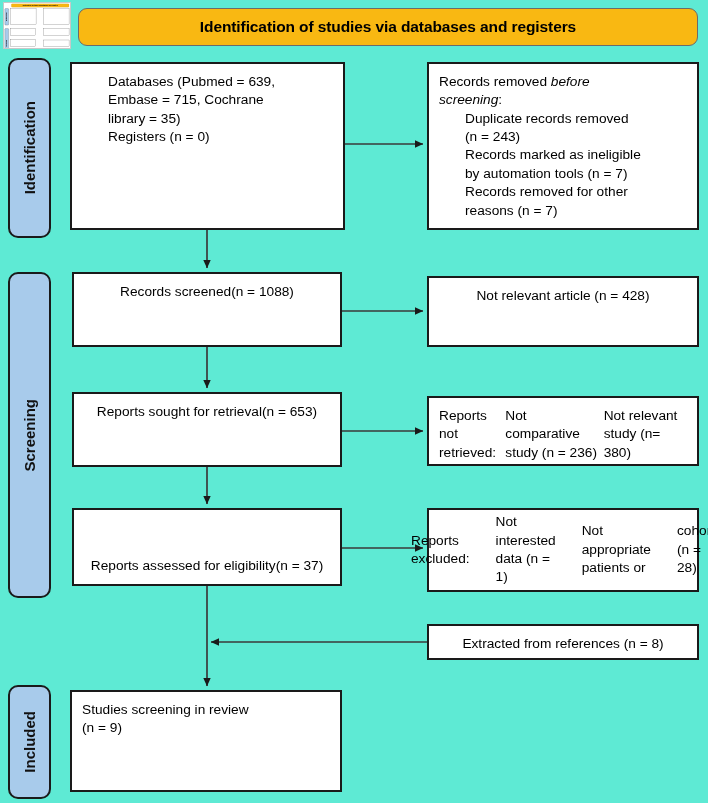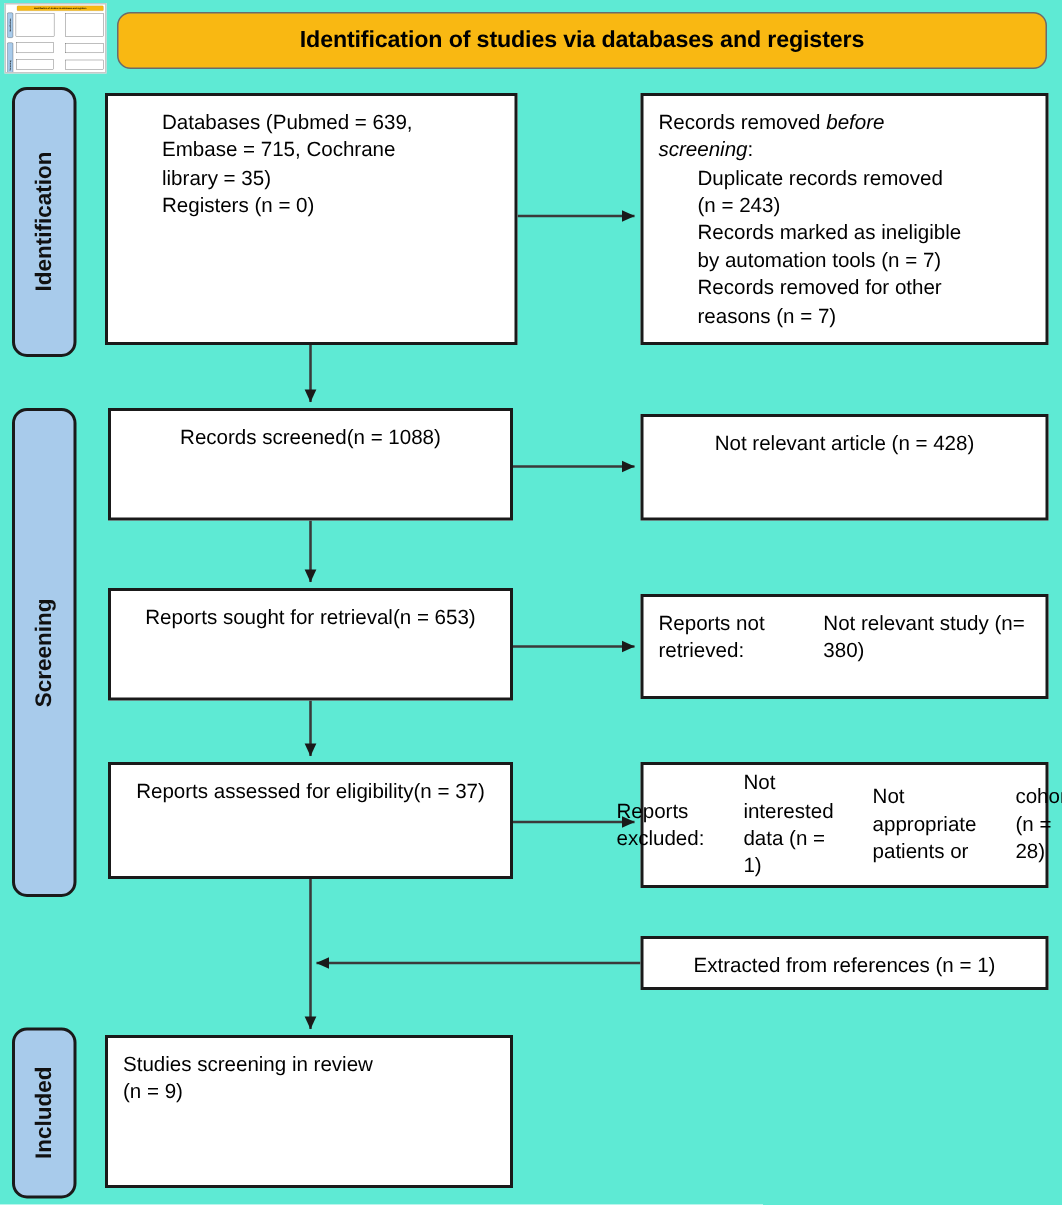--- a/index.html
+++ b/index.html
@@ -101,21 +101,21 @@
   }
   .box.center { display: flex; flex-direction: row; justify-content: center; }
   .box p { margin: 0; }
   .box .ind { padding-left: 26px; }
   .box .it  { font-style: italic; }
 
   
   #box-identified      { left: 70px; top: 62px;  width: 275px; height: 168px; }
   #box-screened        { left: 72px; top: 272px; width: 270px; height: 75px;  }
   #box-sought          { left: 72px; top: 392px; width: 270px; height: 75px;  }
-  #box-assessed        { left: 72px; top: 508px; width: 270px; height: 78px;  }
+  #box-assessed        { left: 72px; top: 508px; width: 270px; height: 78px; align-items: flex-end;  }
   #box-included        { left: 70px; top: 690px; width: 272px; height: 102px; }
 
   
   #box-removed         { left: 427px; top: 62px;  width: 272px; height: 168px; }
   #box-excluded-screen { left: 427px; top: 276px; width: 272px; height: 71px;  }
   #box-not-retrieved   { left: 427px; top: 396px; width: 272px; height: 70px;  }
   #box-excluded-elig   { left: 427px; top: 508px; width: 272px; height: 84px; align-items: center;  }
   #box-extracted       { left: 427px; top: 624px; width: 272px; height: 36px;  }
 
   
@@ -237,27 +237,28 @@
     <p class="ind">Records removed for other</p>
     <p class="ind">reasons (n = 7)</p>
   </div>
 
   <div class="box center" id="box-excluded-screen">
     <p>Not relevant article (n = 428)</p>
   </div>
 
   <div class="box center" id="box-not-retrieved">
     <p>Reports not retrieved:</p>
+    <p>Not comparative study (n = 236)</p>
     <p>Not relevant study (n= 380)</p>
   </div>
 
   <div class="box center" id="box-excluded-elig">
     <p>Reports excluded:</p>
     <p class="ind">Not interested data (n = 1)</p>
     <p class="ind">Not appropriate patients or</p>
     <p class="ind">cohort (n = 28)</p>
   </div>
 
   <div class="box center" id="box-extracted">
-    <p>Extracted from references (n = 1)</p>
+    <p>Extracted from references (n = 8)</p>
   </div>
 
 </div>
 
 </body></html>

